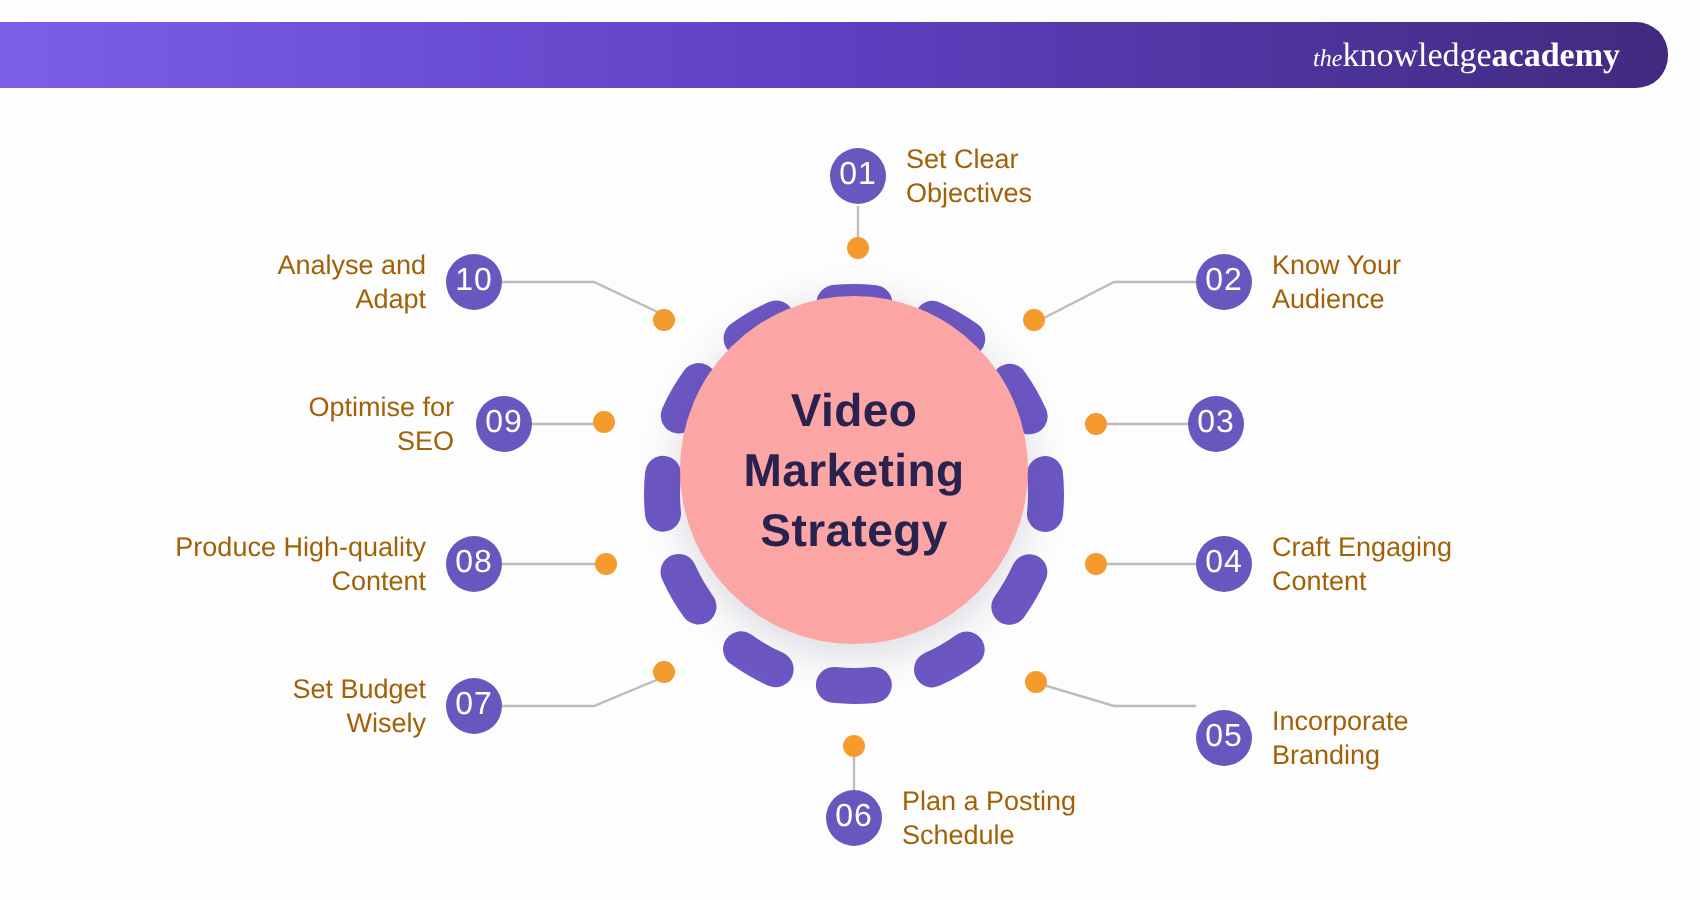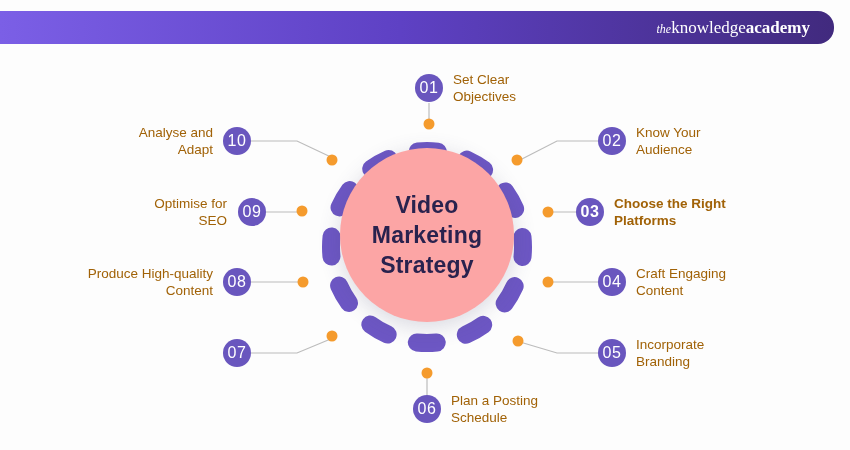--- a/index.html
+++ b/index.html
@@ -106,44 +106,44 @@
     <span class="badge">01</span>
     <span class="label">Set Clear
 Objectives</span>
   </div>
 
   <div class="item" style="left:598px; top:123px;">
     <span class="badge">02</span>
     <span class="label">Know Your
 Audience</span>
   </div>
-  <div class="item" style="left:576px; top:194px;font-weight:bold;">
+  <div class="item" style="left:594px; top:194px;">
     <span class="badge">03</span>
-    <span class="label">Choose the Right
-Platforms</span>
   </div>
   <div class="item" style="left:598px; top:264px;">
     <span class="badge">04</span>
     <span class="label">Craft Engaging
 Content</span>
   </div>
-  <div class="item" style="left:598px; top:335px;">
+  <div class="item" style="left:598px; top:351px;">
     <span class="badge">05</span>
     <span class="label">Incorporate
 Branding</span>
   </div>
 
   <div class="item" style="left:413px; top:391px;">
     <span class="badge">06</span>
     <span class="label">Plan a Posting
 Schedule</span>
   </div>
 
   <div class="item rev" style="right:599px; top:335px;">
     <span class="badge">07</span>
+    <span class="label">Set Budget
+Wisely</span>
   </div>
   <div class="item rev" style="right:599px; top:264px;">
     <span class="badge">08</span>
     <span class="label">Produce High-quality
 Content</span>
   </div>
   <div class="item rev" style="right:584px; top:194px;gap:11px;">
     <span class="badge">09</span>
     <span class="label">Optimise for
 SEO</span>

